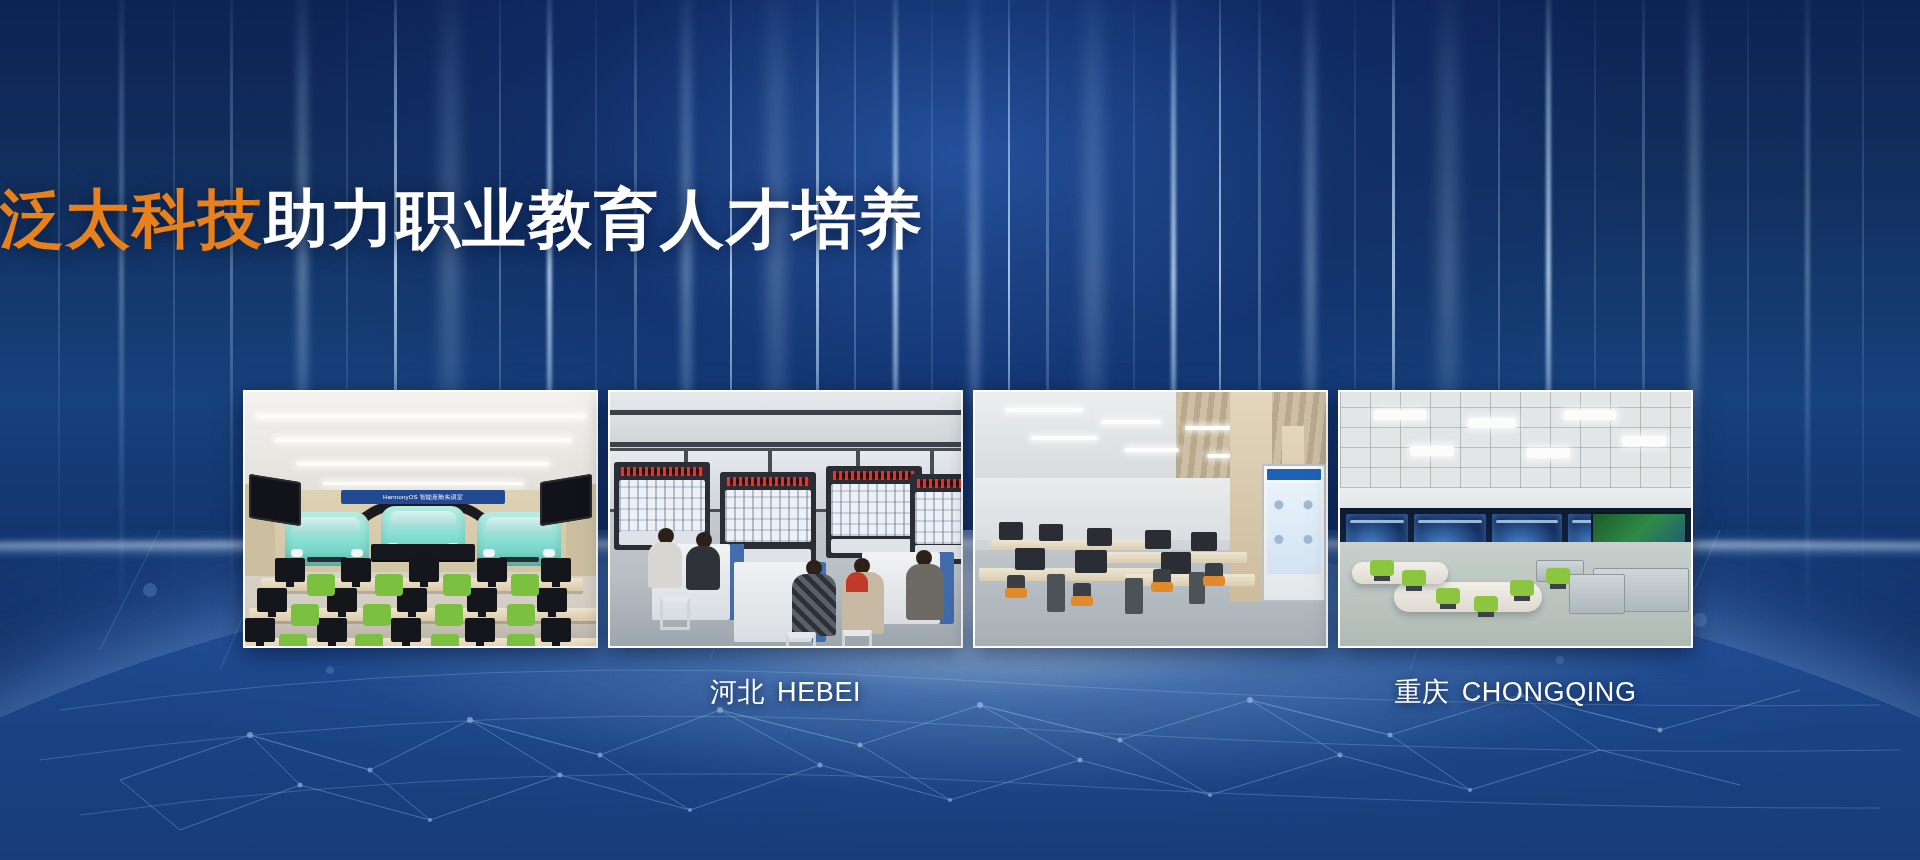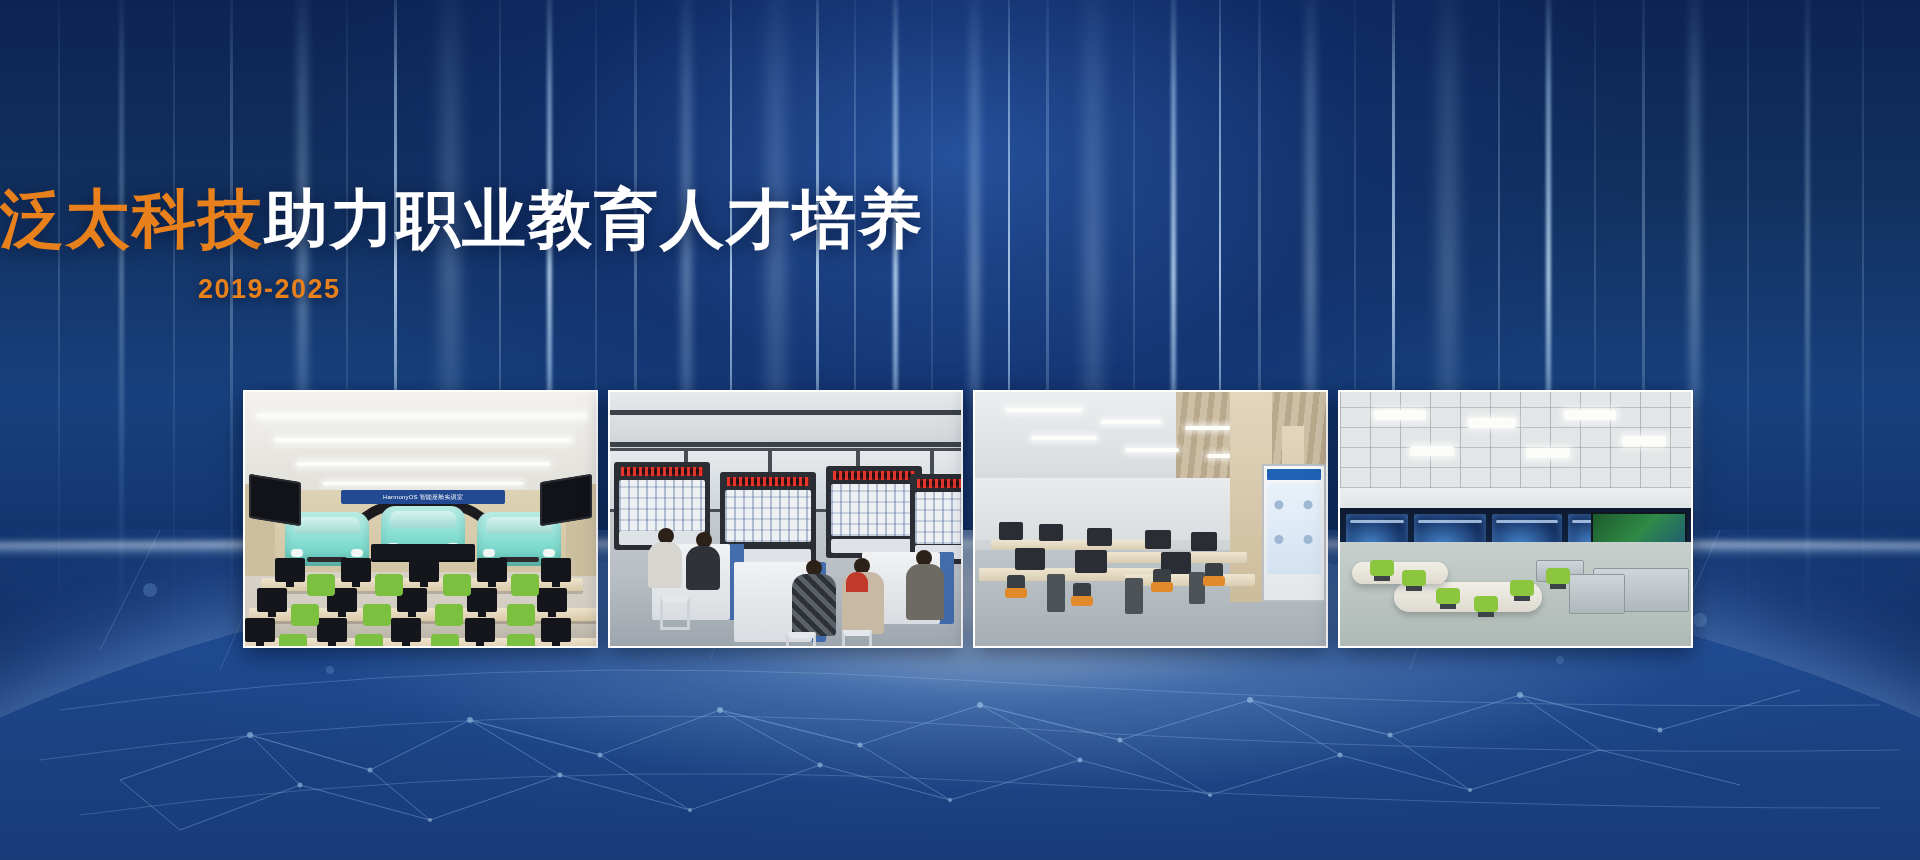--- a/index.html
+++ b/index.html
@@ -243,21 +243,20 @@
     <div class="streak w9" style="left:88%;"></div>
     <div class="streak dim" style="left:91%;"></div>
     <div class="streak w5 soft" style="left:94%;"></div>
     <div class="streak dim" style="left:97%;"></div>
   </div>
 
   <div class="headline">
     <div class="title">
       <span class="brand">泛太科技</span><span class="rest">助力职业教育人才培养</span>
     </div>
-    <div class="subtitle">2019-2025</div>
   </div>
 
   <div class="cards">
 
     <div class="card">
       <div class="photo">
         <div class="scene p1">
           <div class="ceiling"></div>
           <div class="tube" style="left:12px;  top:22px;  width:330px;"></div>
           <div class="tube" style="left:30px;  top:46px;  width:296px;"></div>
@@ -378,20 +377,23 @@
                background:repeating-linear-gradient(45deg,#2e3238 0 5px,#5a6068 5px 10px);"></div>
           <div class="head" style="left:244px; top:166px;"></div>
           <div class="student" style="left:232px; top:180px; width:42px; height:62px; background:#c8b9a4;"></div>
           <div class="student" style="left:236px; top:180px; width:22px; height:20px; background:#c0392b; border-radius:12px 12px 0 0;"></div>
           <div class="head" style="left:306px; top:158px;"></div>
           <div class="student" style="left:296px; top:172px; width:38px; height:56px; background:#6d6a63;"></div>
           <div class="stool" style="left:176px; top:240px;"></div>
           <div class="stool" style="left:232px; top:238px;"></div>
           <div class="stool" style="left:50px;  top:204px;"></div>
         </div>
+      </div>
+      <div class="caption">
+        <span class="cn">河北</span><span>HEBEI</span>
       </div>
     </div>
 
     <div class="card">
       <div class="photo">
         <div class="scene p3">
           <div class="ceil3"></div>
           <div class="slat"></div>
           <div class="lamp3" style="left:30px;  top:16px; width:78px;"></div>
           <div class="lamp3" style="left:126px; top:28px; width:60px;"></div>
@@ -462,20 +464,23 @@
           <div class="podium" style="right:66px; top:182px; width:56px; height:40px;"></div>
           <div class="table4" style="left:54px;  top:190px; width:148px; height:30px;"></div>
           <div class="table4" style="left:12px;  top:170px; width:96px;  height:22px;"></div>
           <div class="chairG" style="left:30px;  top:168px;"></div>
           <div class="chairG" style="left:62px;  top:178px;"></div>
           <div class="chairG" style="left:96px;  top:196px;"></div>
           <div class="chairG" style="left:134px; top:204px;"></div>
           <div class="chairG" style="left:170px; top:188px;"></div>
           <div class="chairG" style="left:206px; top:176px;"></div>
         </div>
+      </div>
+      <div class="caption">
+        <span class="cn">重庆</span><span>CHONGQING</span>
       </div>
     </div>
 
   </div>
 
   <div class="earth-wrap">
     <div class="earth"></div>
     <div class="earth-glow"></div>
     <svg class="net" viewBox="0 0 1920 330" preserveAspectRatio="none">
       <g stroke="#a9d4ff" stroke-width="1" fill="none" opacity="0.55">

